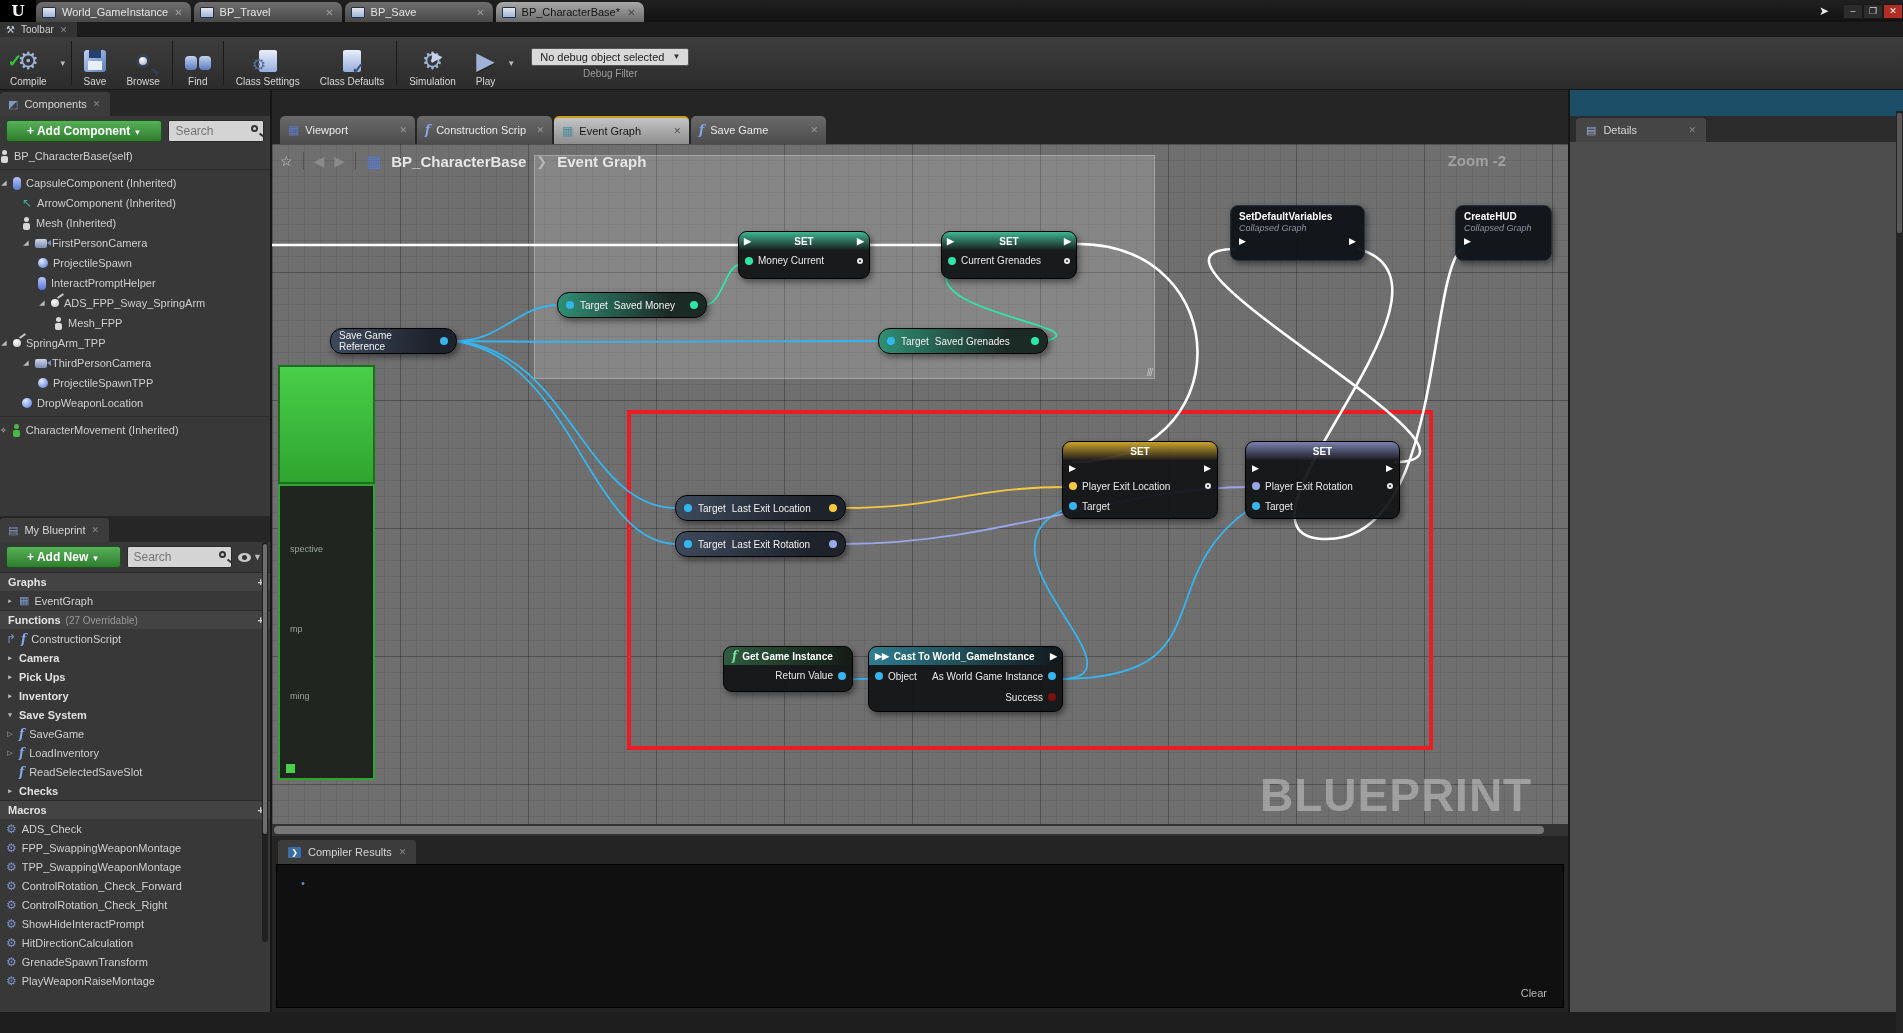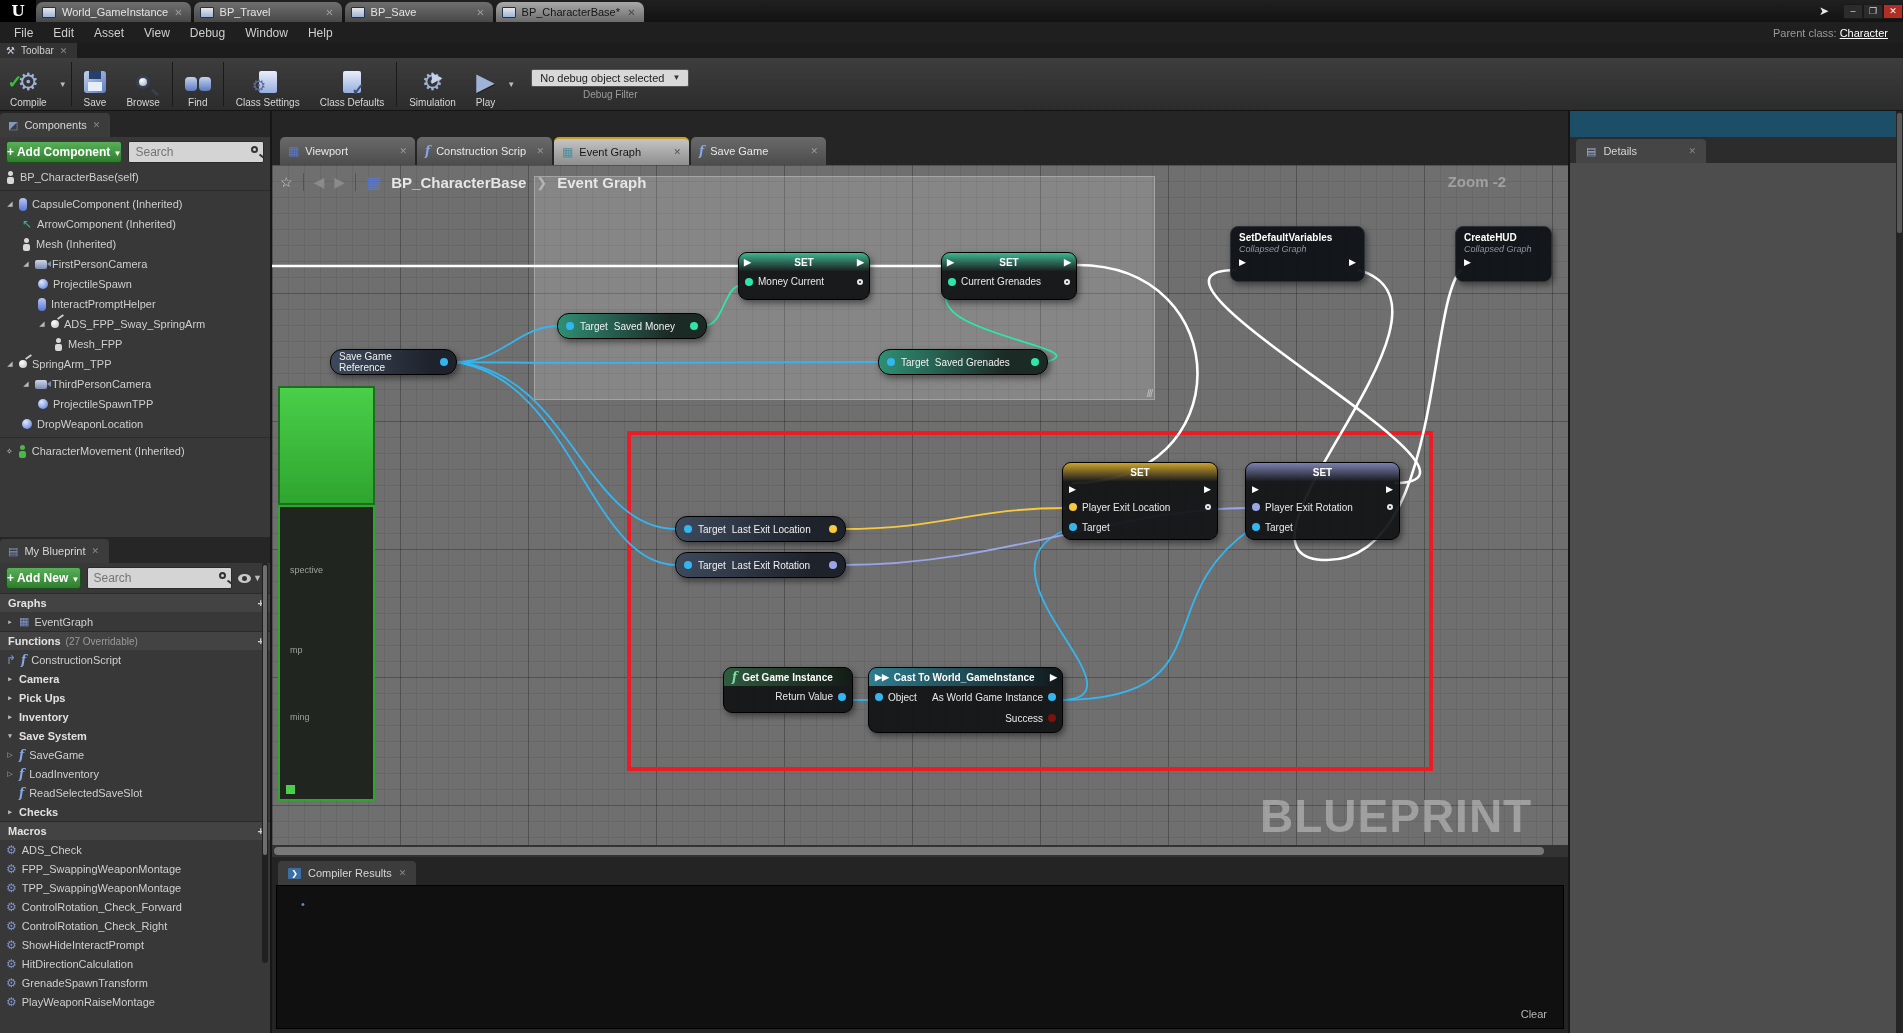--- a/index.html
+++ b/index.html
@@ -62,31 +62,31 @@
   
   .main { display:flex; height:922px; }
 
   
   .leftpanel { width:272px; background:#383838; display:flex; flex-direction:column; border-right:2px solid #161616; position:relative; }
   .ptabrow { height:26px; background:#262626; display:flex; align-items:flex-end; }
   .ptab { height:24px; background:#3c3c3c; display:flex; align-items:center; gap:6px; padding:0 10px 0 8px; font-size:11px; color:#d6d6d6; border-radius:4px 4px 0 0; }
   .ptab .tclose { color:#888; font-size:9px; }
   .ptab .pticon { color:#8396bd; font-size:11px; }
   .addrow { display:flex; gap:6px; align-items:center; padding:4px 6px; }
-  .addbtn { background:linear-gradient(#58b058,#2e7d2e); border:1px solid #1d4f1d; border-radius:3px; color:#fff; font-weight:bold; font-size:12px; padding:3px 0; white-space:nowrap; }
+  .addbtn { background:linear-gradient(#58b058,#2e7d2e); border:1px solid #1d4f1d; border-radius:3px; color:#fff; font-weight:bold; font-size:12px; padding:3px 20px; white-space:nowrap; }
   .addbtn .dd { font-size:8px; }
   .searchwrap { flex:1; position:relative; }
   .searchwrap input { width:100%; background:#d4d4d4; border-radius:2px; color:#555; font-size:12px; padding:3px 20px 3px 6px; border:1px solid #2a2a2a; }
   .smag { position:absolute; right:6px; top:5px; width:7px; height:7px; border:2px solid #333; border-radius:50%; }
   .smag:after { content:""; position:absolute; width:5px; height:2px; background:#333; left:6px; top:7px; transform:rotate(40deg); }
   .eyewrap { display:flex; align-items:center; gap:2px; color:#bbb; font-size:9px; padding-right:2px; }
   .eye { width:13px; height:9px; background:#c9c9c9; border-radius:50%; position:relative; }
   .eye:after { content:""; position:absolute; left:4px; top:2px; width:5px; height:5px; background:#333; border-radius:50%; }
 
-  .crow { display:flex; align-items:center; gap:5px; height:20px; font-size:11px; color:#cfcfcf; padding-left:6px; white-space:nowrap; }
+  .crow { display:flex; align-items:center; gap:5px; height:20px; font-size:11px; color:#cfcfcf; white-space:nowrap; }
   .crow .tw { width:8px; color:#b9b9b9; font-size:7px; text-align:center; }
   .ind1 { padding-left:22px; } .ind2 { padding-left:38px; } .ind3 { padding-left:54px; }
   .compdivider { height:1px; background:#2c2c2c; margin:3px 0; }
   .ic-person { width:9px; height:13px; position:relative; }
   .ic-person:before { content:""; position:absolute; left:2px; top:0; width:5px; height:5px; border-radius:50%; background:#d8d8d8; }
   .ic-person:after { content:""; position:absolute; left:1px; top:6px; width:7px; height:7px; border-radius:2px; background:#d8d8d8; }
   .ic-person.green:before,.ic-person.green:after { background:#49b849; }
   .ic-capsule { width:8px; height:13px; border-radius:4px; background:linear-gradient(#b9c6f2,#5a74d8); }
   .ic-arrow { color:#3fae9c; font-size:12px; line-height:12px; }
   .ic-cam { width:12px; height:9px; background:linear-gradient(#cdd6e8,#7c8db0); border-radius:2px; position:relative; }
@@ -229,33 +229,20 @@
       <span class="tclose">✕</span>
     </div>
     <div class="tbright">
       <span class="cursor-ico">➤</span>
       <span class="winbtn">–</span>
       <span class="winbtn">❐</span>
       <span class="winbtn close">✕</span>
     </div>
   </div>
 
-  <div class="menubar">
-    <span class="menu-item">File</span>
-    <span class="menu-item">Edit</span>
-    <span class="menu-item">Asset</span>
-    <span class="menu-item">View</span>
-    <span class="menu-item">Debug</span>
-    <span class="menu-item">Window</span>
-    <span class="menu-item">Help</span>
-    <span class="parentclass">
-      <span>Parent class:</span>
-      <b>Character</b>
-    </span>
-  </div>
 
   <div class="tstrip">
     <div class="toolbartab">
       <span class="wrench">⚒</span>
       <span>Toolbar</span>
       <span class="tclose">✕</span>
     </div>
   </div>
 
   <div class="toolbar">

